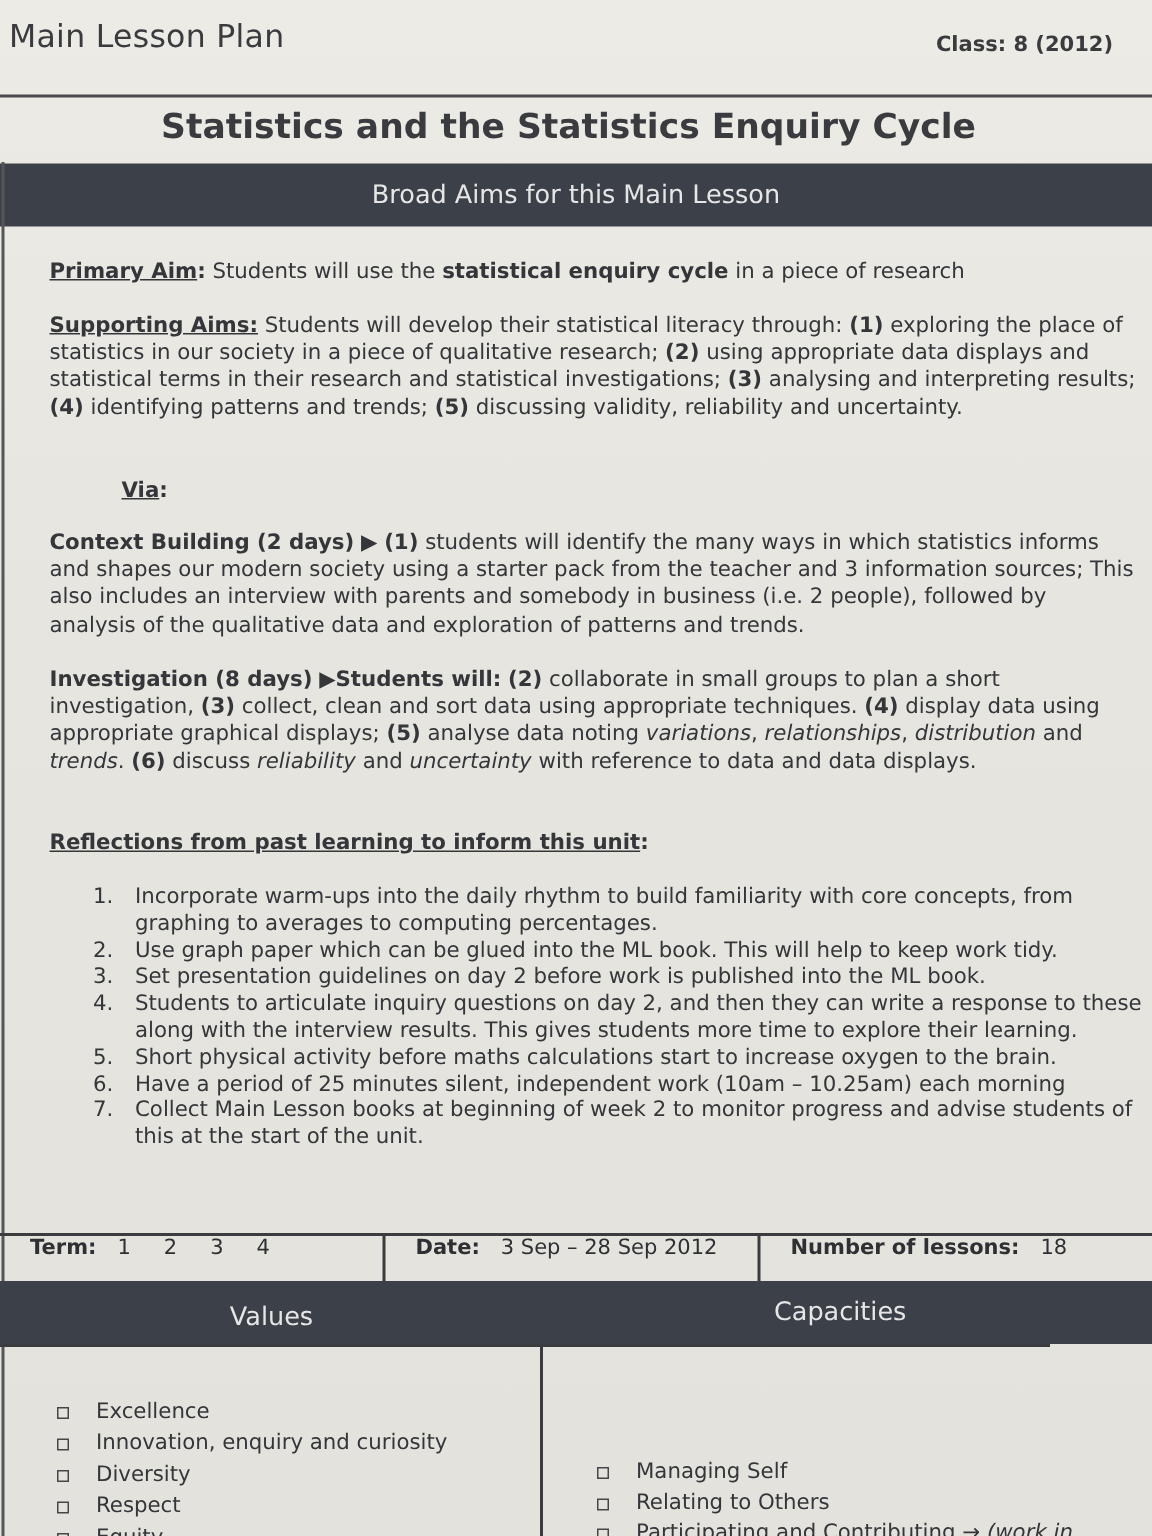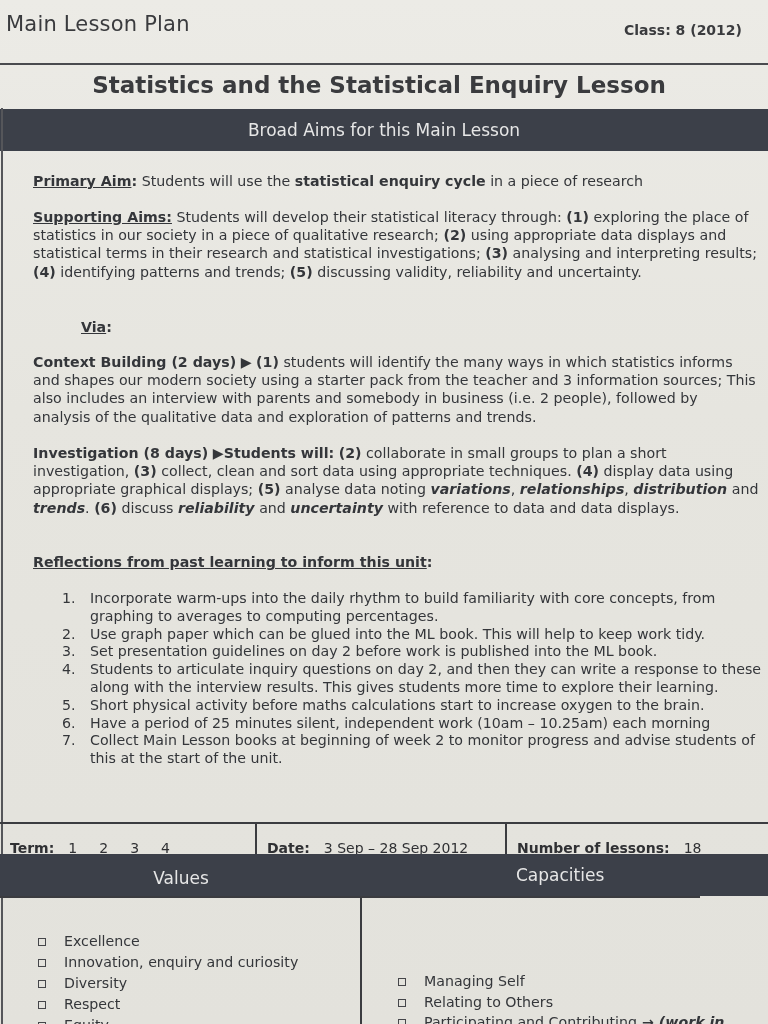--- a/index.html
+++ b/index.html
@@ -39,39 +39,39 @@
       position: absolute; background: #3c4049; color: #e6e6e6;
       font-weight: normal; text-align: center;
     }
     .band-aims { left: 0; top: 109px; width: 768px; height: 42px; font-size: 17px; line-height: 42px; }
     .content {
       position: absolute; left: 33px; width: 726px;
       font-size: 14.2px; line-height: 18.2px; color: #34363a;
     }
     .u { text-decoration: underline; font-weight: bold; }
     .b { font-weight: bold; }
-    .i { font-style: italic; font-weight: bold; }
+    .i { font-style: italic; }
     .primary { top: 172px; }
     .supporting { top: 208px; }
     .via { top: 318px; margin-left: 48px; }
     .context { top: 353px; }
     .investigation { top: 444px; }
     .reflections-heading { top: 553px; }
     .reflections-list {
       position: absolute; left: 62px; top: 590px; width: 700px;
       list-style: none; font-size: 14.2px; line-height: 17.8px; color: #34363a;
     }
     .reflections-list li { position: relative; padding-left: 28px; }
     .reflections-list li .num { position: absolute; left: 0; top: 0; }
     .info-row {
       position: absolute; left: 0; top: 822px; width: 768px; height: 34px;
       border-top: 2px solid #3b3c40;
       display: flex; font-size: 14px; align-items: stretch;
     }
-    .info-cell { display: flex; align-items: flex-end; padding-left: 10px; border-right: 2px solid #3b3c40; }
+    .info-cell { display: flex; align-items: flex-start; padding-left: 20px; border-right: 2px solid #3b3c40; }
     .info-cell.term { width: 257px; }
     .info-cell.date { width: 250px; }
     .info-cell.lessons { flex: 1; border-right: none; }
     .info-cell .lbl { font-weight: bold; margin-right: 14px; }
     .term-num { margin-right: 22px; }
     .band-vc {
       left: 0; top: 854px; width: 768px; height: 42px; font-size: 17px;
       display: flex; text-align: left;
     }
     .band-vc .values { width: 362px; text-align: center; line-height: 48px; }
@@ -96,21 +96,21 @@
 <body>
 
 <div class="page">
 
   <div class="top-header">
     <div class="doc-kind">Main Lesson Plan</div>
     <div class="class-label">Class: 8 (2012)</div>
   </div>
   <div class="rule-top"></div>
 
-  <div class="main-title">Statistics and the Statistical Enquiry Lesson</div>
+  <div class="main-title">Statistics and the Statistics Enquiry Cycle</div>
 
   <div class="band band-aims">Broad Aims for this Main Lesson</div>
 
   <div class="frame-left"></div>
 
   <div class="content primary">
     <span class="u">Primary Aim</span><span class="b">:</span>
     <span>Students will use the </span><span class="b">statistical enquiry cycle</span><span> in a piece of research</span>
   </div>
 

